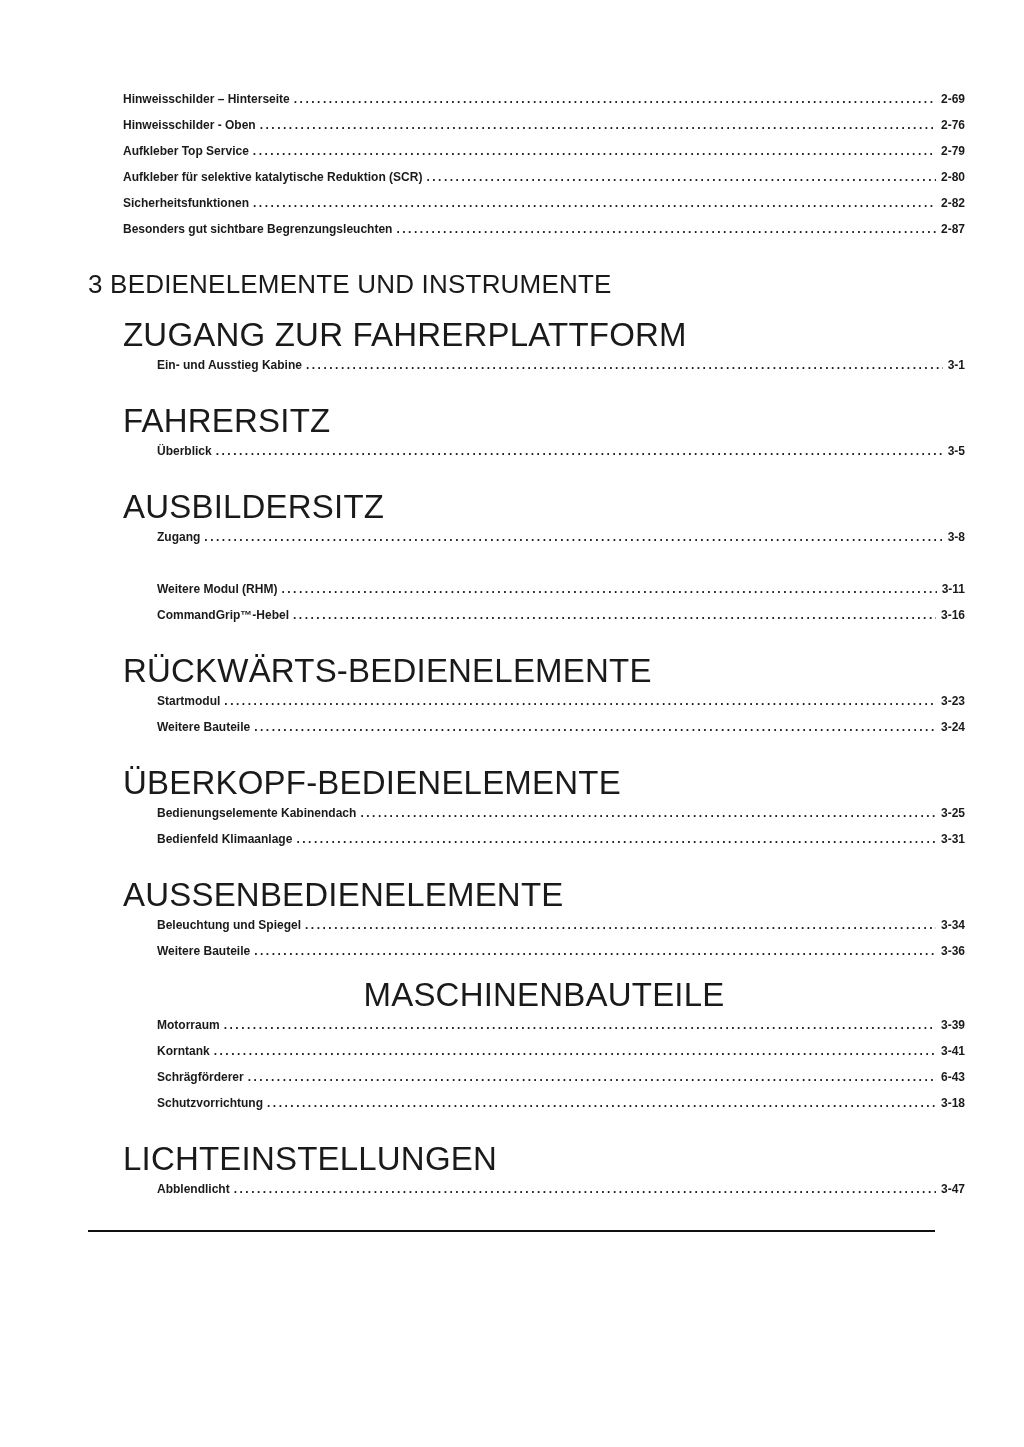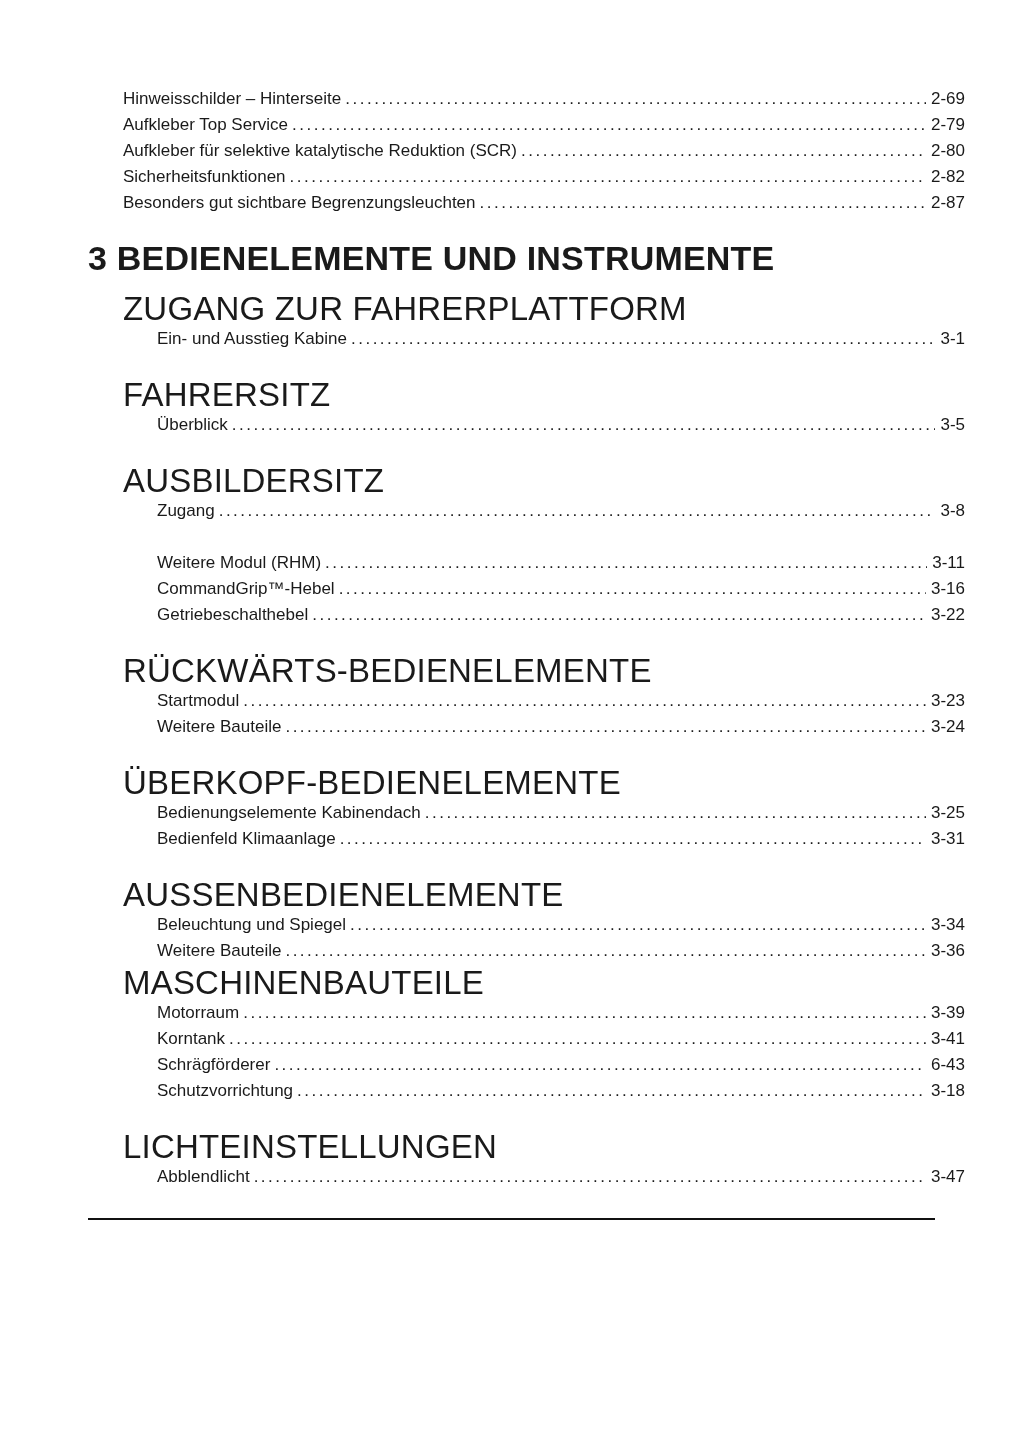--- a/index.html
+++ b/index.html
@@ -19,23 +19,24 @@
     width: 877px;            
     margin-left: 88px;
     padding-top: 86px;
     box-sizing: border-box;
   }
 
   
   .toc-row {
     display: flex;
     align-items: baseline;
-    font-size: 17px;
+    font-size: 12px;
     line-height: 26px;
     white-space: nowrap;
+    font-weight: bold;
   }
   .toc-label { white-space: nowrap; }
   .leader {
     flex: 1;
     overflow: hidden;
     white-space: nowrap;
     margin: 0 5px 0 4px;
     min-width: 12px;
   }
   .leader::after {
@@ -45,31 +46,31 @@
   }
   .toc-page { white-space: nowrap; }
 
   
   .top-entries {
     margin-left: 35px;       
   }
 
   .chapter-heading {
     margin: 24px 0 16px 0;
-    font-size: 34px;
+    font-size: 26px;
     line-height: 36px;
-    font-weight: 700;
+    font-weight: 400;
     letter-spacing: 0.2px;
   }
 
   .toc-section {
     margin-top: 26px;
   }
   .toc-section.first { margin-top: 4px; }
-  .toc-section.tight { margin-top: 2px; }
+  .toc-section.tight { margin-top: 14px; text-align: center; }
 
   .section-heading {
     margin: 0 0 0 35px;      
     font-size: 33px;
     line-height: 34px;
     font-weight: 400;
     letter-spacing: 0.2px;
   }
   .toc-section .toc-row {
     margin-left: 69px;       
@@ -87,20 +88,25 @@
 
 <div class="page">
 
   <div class="top-entries">
       <div class="toc-row">
         <span class="toc-label">Hinweisschilder – Hinterseite</span>
         <span class="leader"></span>
         <span class="toc-page">2-69</span>
       </div>
       <div class="toc-row">
+        <span class="toc-label">Hinweisschilder - Oben</span>
+        <span class="leader"></span>
+        <span class="toc-page">2-76</span>
+      </div>
+      <div class="toc-row">
         <span class="toc-label">Aufkleber Top Service</span>
         <span class="leader"></span>
         <span class="toc-page">2-79</span>
       </div>
       <div class="toc-row">
         <span class="toc-label">Aufkleber für selektive katalytische Reduktion (SCR)</span>
         <span class="leader"></span>
         <span class="toc-page">2-80</span>
       </div>
       <div class="toc-row">
@@ -148,25 +154,20 @@
         <div class="toc-row">
           <span class="toc-label">Weitere Modul (RHM)</span>
           <span class="leader"></span>
           <span class="toc-page">3-11</span>
         </div>
         <div class="toc-row">
           <span class="toc-label">CommandGrip™-Hebel</span>
           <span class="leader"></span>
           <span class="toc-page">3-16</span>
         </div>
-        <div class="toc-row">
-          <span class="toc-label">Getriebeschalthebel</span>
-          <span class="leader"></span>
-          <span class="toc-page">3-22</span>
-        </div>
       </section>
       <section class="toc-section">
         <h2 class="section-heading">RÜCKWÄRTS-BEDIENELEMENTE</h2>
         <div class="toc-row">
           <span class="toc-label">Startmodul</span>
           <span class="leader"></span>
           <span class="toc-page">3-23</span>
         </div>
         <div class="toc-row">
           <span class="toc-label">Weitere Bauteile</span>

